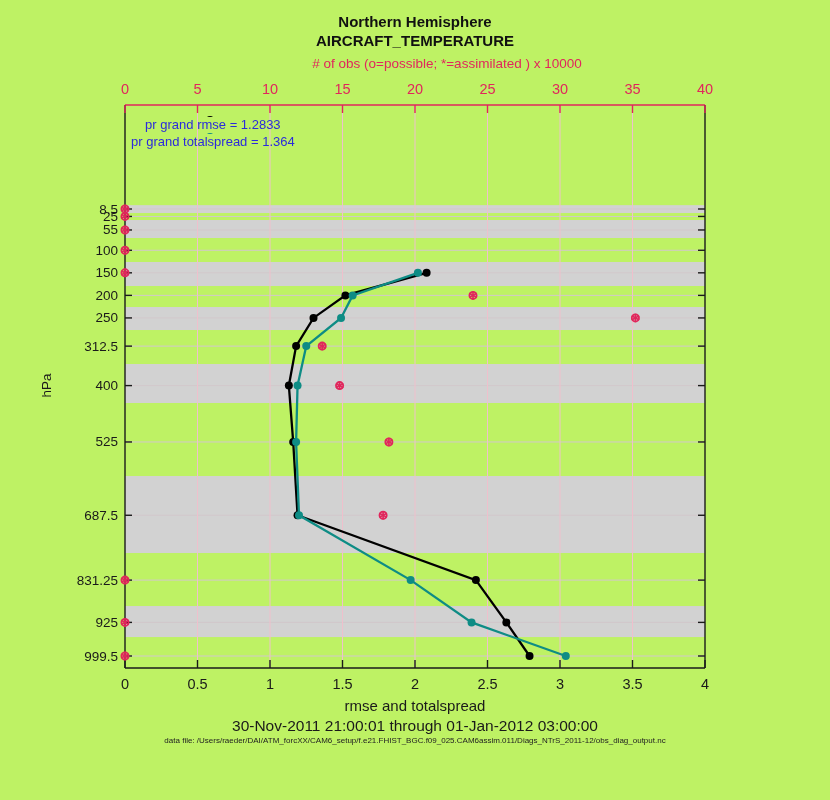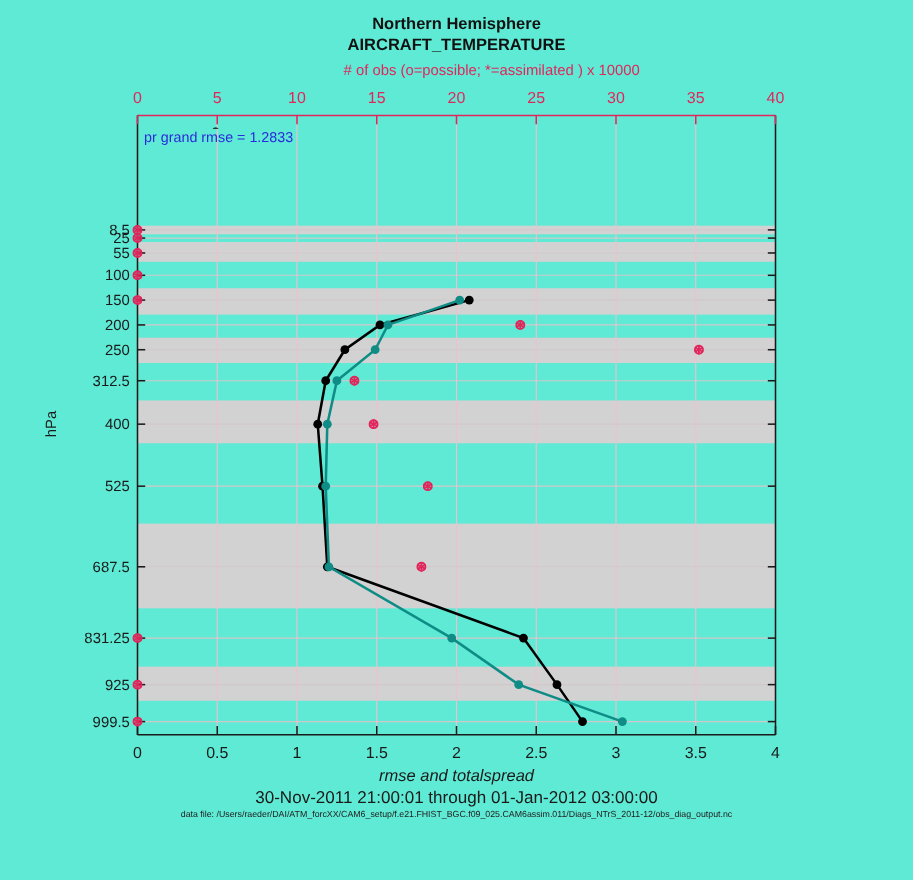--- a/index.html
+++ b/index.html
@@ -1,22 +1,22 @@
 <!DOCTYPE html>
 <html><head>
 <meta charset="utf-8">
 <style>
   html,body{margin:0;padding:0;background:#fff;}
-  .fig{position:relative;width:830px;height:800px;background:#5eead4;overflow:hidden;
+  .fig{position:relative;width:830px;height:800px;background:#bef264;overflow:hidden;
        font-family:"Liberation Sans",sans-serif;}
   .ctr{position:absolute;left:0;width:830px;text-align:center;white-space:nowrap;}
   .title{top:13px;font-size:15px;font-weight:bold;color:#111;}
   .subtitle{top:32px;font-size:15px;font-weight:bold;color:#111;}
   .obslabel{top:56px;font-size:13.5px;margin-left:32px;}
-  .xlabel{top:697px;font-size:15px;color:#1a1a1a;font-style:italic;}
+  .xlabel{top:697px;font-size:15px;color:#1a1a1a;}
   .timespan{top:717px;font-size:15.5px;color:#1a1a1a;}
   .datafile{top:736px;font-size:8px;color:#222;}
   .ylab{position:absolute;left:34px;top:378px;font-size:13.5px;color:#1a1a1a;
         transform:rotate(-90deg);transform-origin:center;}
   svg.plot{position:absolute;left:0;top:0;}
   .legend{position:absolute;left:131px;top:115px;}
   .lrow{display:flex;align-items:center;height:17px;flex-direction:column;}
   .lrow svg{display:block;margin-right:6px;}
   .ltext{font-size:13px;white-space:nowrap;}
 </style>
@@ -223,19 +223,26 @@
   <div class="ylab">hPa</div>
 
   <div class="legend">
     <div class="lrow">
       <svg width="42" height="10">
         <line id="leg0line" x1="2" y1="5" x2="40" y2="5" stroke-width="2.4" stroke="#000000"></line>
         <circle id="leg0dot" cx="21" cy="5" r="4" fill="#000000"></circle>
       </svg>
       <span class="ltext" id="leg0txt" style="color: rgb(43, 43, 219);">pr grand rmse = 1.2833</span>
     </div>
+    <div class="lrow">
+      <svg width="42" height="10">
+        <line id="leg1line" x1="2" y1="5" x2="40" y2="5" stroke-width="2.4" stroke="#0E8C85"></line>
+        <circle id="leg1dot" cx="21" cy="5" r="4" fill="#0E8C85"></circle>
+      </svg>
+      <span class="ltext" id="leg1txt" style="color: rgb(43, 43, 219);">pr grand totalspread = 1.364</span>
+    </div>
   </div>
 
   <div class="ctr xlabel">rmse and totalspread</div>
   <div class="ctr timespan">30-Nov-2011 21:00:01 through 01-Jan-2012 03:00:00</div>
   <div class="ctr datafile">data file: /Users/raeder/DAI/ATM_forcXX/CAM6_setup/f.e21.FHIST_BGC.f09_025.CAM6assim.011/Diags_NTrS_2011-12/obs_diag_output.nc</div>
 
 </div>
 
 </body></html>

